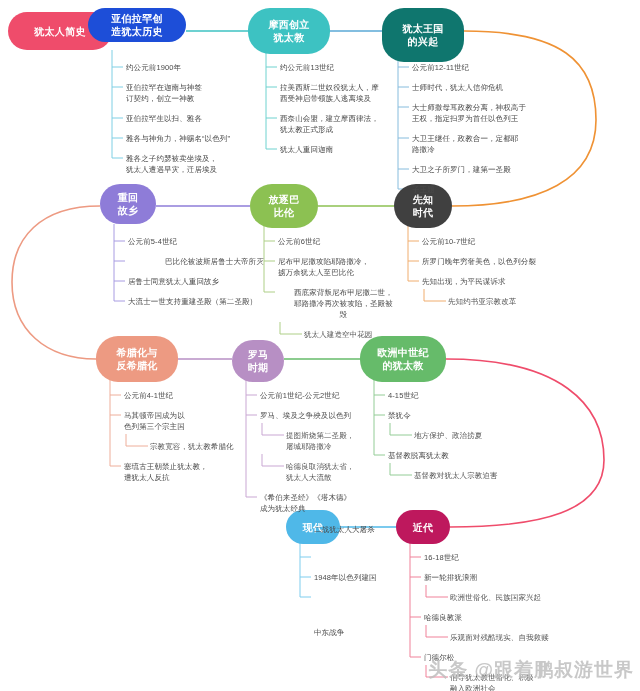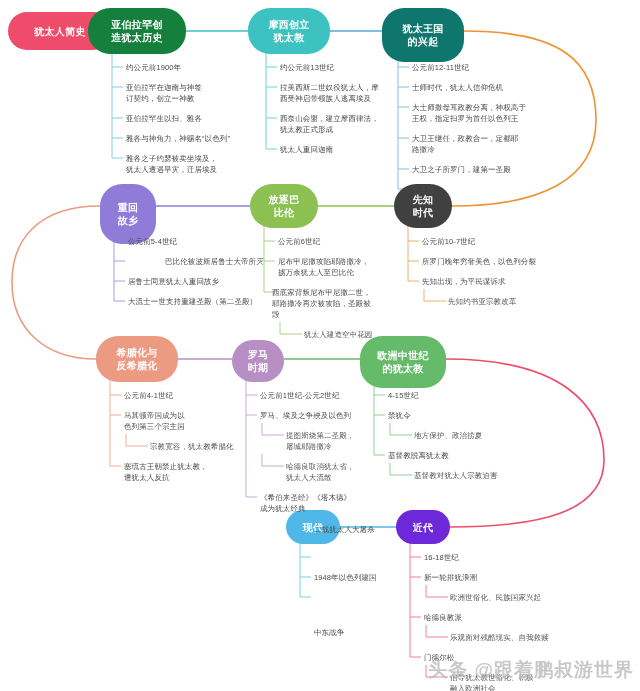--- a/index.html
+++ b/index.html
@@ -133,39 +133,39 @@
       <path d="M394 206 L318 206" stroke="#8cc152" stroke-width="1.6" fill="none"></path>
       <path d="M250 206 L156 206" stroke="#8e7cd8" stroke-width="1.6" fill="none"></path>
       <path d="M100 206 C 40 206, 12 238, 12 282 C 12 330, 46 359, 96 359" stroke="#ed9a82" stroke-width="1.6" fill="none"></path>
       <path d="M178 359 L232 359" stroke="#b78fc4" stroke-width="1.6" fill="none"></path>
       <path d="M284 359 L360 359" stroke="#66bb6a" stroke-width="1.6" fill="none"></path>
       <path d="M446 359 C 560 359, 604 404, 604 460 C 604 512, 540 527, 450 527" stroke="#ef4c6b" stroke-width="1.6" fill="none"></path>
       <path d="M396 527 L340 527" stroke="#4fb8e8" stroke-width="1.6" fill="none"></path>
     </svg>
   <div id="nodes-layer">
       <div class="node" style="left: 8px; top: 12px; width: 104px; height: 38px; background: rgb(239, 76, 107);">犹太人简史</div>
-      <div class="node" style="left: 88px; top: 8px; width: 98px; height: 46px; background: #15803d;">亚伯拉罕创
+      <div class="node" style="left: 88px; top: 8px; width: 98px; height: 34px; background: #1d4ed8;">亚伯拉罕创
 造犹太历史</div>
       <div class="node" style="left: 248px; top: 8px; width: 82px; height: 46px; background: rgb(61, 194, 194);">摩西创立
 犹太教</div>
       <div class="node" style="left: 382px; top: 8px; width: 82px; height: 54px; background: #0f766e;">犹太王国
 的兴起</div>
       <div class="node" style="left: 394px; top: 184px; width: 58px; height: 44px; background: #404040;">先知
 时代</div>
       <div class="node" style="left: 250px; top: 184px; width: 68px; height: 44px; background: rgb(140, 193, 82);">放逐巴
 比伦</div>
-      <div class="node" style="left: 100px; top: 184px; width: 56px; height: 60px; background: rgb(142, 124, 216);">重回
+      <div class="node" style="left: 100px; top: 184px; width: 56px; height: 40px; background: rgb(142, 124, 216);">重回
 故乡</div>
       <div class="node" style="left: 96px; top: 336px; width: 82px; height: 46px; background: rgb(237, 154, 130);">希腊化与
 反希腊化</div>
       <div class="node" style="left: 232px; top: 340px; width: 52px; height: 42px; background: rgb(183, 143, 196);">罗马
 时期</div>
-      <div class="node" style="left: 360px; top: 336px; width: 86px; height: 52px; background: rgb(102, 187, 106);">欧洲中世纪
+      <div class="node" style="left: 360px; top: 336px; width: 86px; height: 46px; background: rgb(102, 187, 106);">欧洲中世纪
 的犹太教</div>
-      <div class="node" style="left: 396px; top: 510px; width: 54px; height: 34px; background: #6d28d9;">近代</div>
+      <div class="node" style="left: 396px; top: 510px; width: 54px; height: 34px; background: #be185d;">近代</div>
       <div class="node" style="left: 286px; top: 510px; width: 54px; height: 34px; background: rgb(79, 184, 232);">现代</div>
     </div>
   <div id="branch-layer">
       <div class="branch" style="left: 126px; top: 62px;">约公元前1900年</div>
       <div class="branch" style="left: 126px; top: 82px;">亚伯拉罕在迦南与神签
 订契约，创立一神教</div>
       <div class="branch" style="left: 126px; top: 113px;">亚伯拉罕生以扫、雅各</div>
       <div class="branch" style="left: 126px; top: 133px;">雅各与神角力，神赐名“以色列”</div>
       <div class="branch" style="left: 126px; top: 153px;">雅各之子约瑟被卖坐埃及，
 犹太人遭遇旱灾，迁居埃及</div>
@@ -183,21 +183,21 @@
 路撒冷</div>
       <div class="branch" style="left: 412px; top: 164px;">大卫之子所罗门，建第一圣殿</div>
       <div class="branch" style="left: 412px; top: 184px;">子王题</div>
       <div class="branch" style="left: 128px; top: 236px;">公元前5-4世纪</div>
       <div class="branch" style="left: 128px; top: 256px; padding-left: 37px;">巴比伦被波斯居鲁士大帝所灭</div>
       <div class="branch" style="left: 128px; top: 276px; text-align: right;">居鲁士同意犹太人重回故乡</div>
       <div class="branch" style="left: 128px; top: 296px;">大流士一世支持重建圣殿（第二圣殿）</div>
       <div class="branch" style="left: 278px; top: 236px;">公元前6世纪</div>
       <div class="branch" style="left: 278px; top: 256px;">尼布甲尼撒攻陷耶路撒冷，
 掳万余犹太人至巴比伦</div>
-      <div class="branch" style="left: 272px; top: 287px;">西底家背叛尼布甲尼撒二世，
+      <div class="branch" style="left: 294px; top: 287px; text-align: center;">西底家背叛尼布甲尼撒二世，
 耶路撒冷再次被攻陷，圣殿被
 毁</div>
       <div class="branch sub" style="left: 304px; top: 329px;">犹太人建造空中花园</div>
       <div class="branch" style="left: 422px; top: 236px;">公元前10-7世纪</div>
       <div class="branch" style="left: 422px; top: 256px;">所罗门晚年穷奢美色，以色列分裂</div>
       <div class="branch" style="left: 422px; top: 276px;">先知出现，为平民谋诉求</div>
       <div class="branch sub" style="left: 448px; top: 296px;">先知约书亚宗教改革</div>
       <div class="branch" style="left: 124px; top: 390px;">公元前4-1世纪</div>
       <div class="branch" style="left: 124px; top: 410px;">马其顿帝国成为以
 色列第三个宗主国</div>

